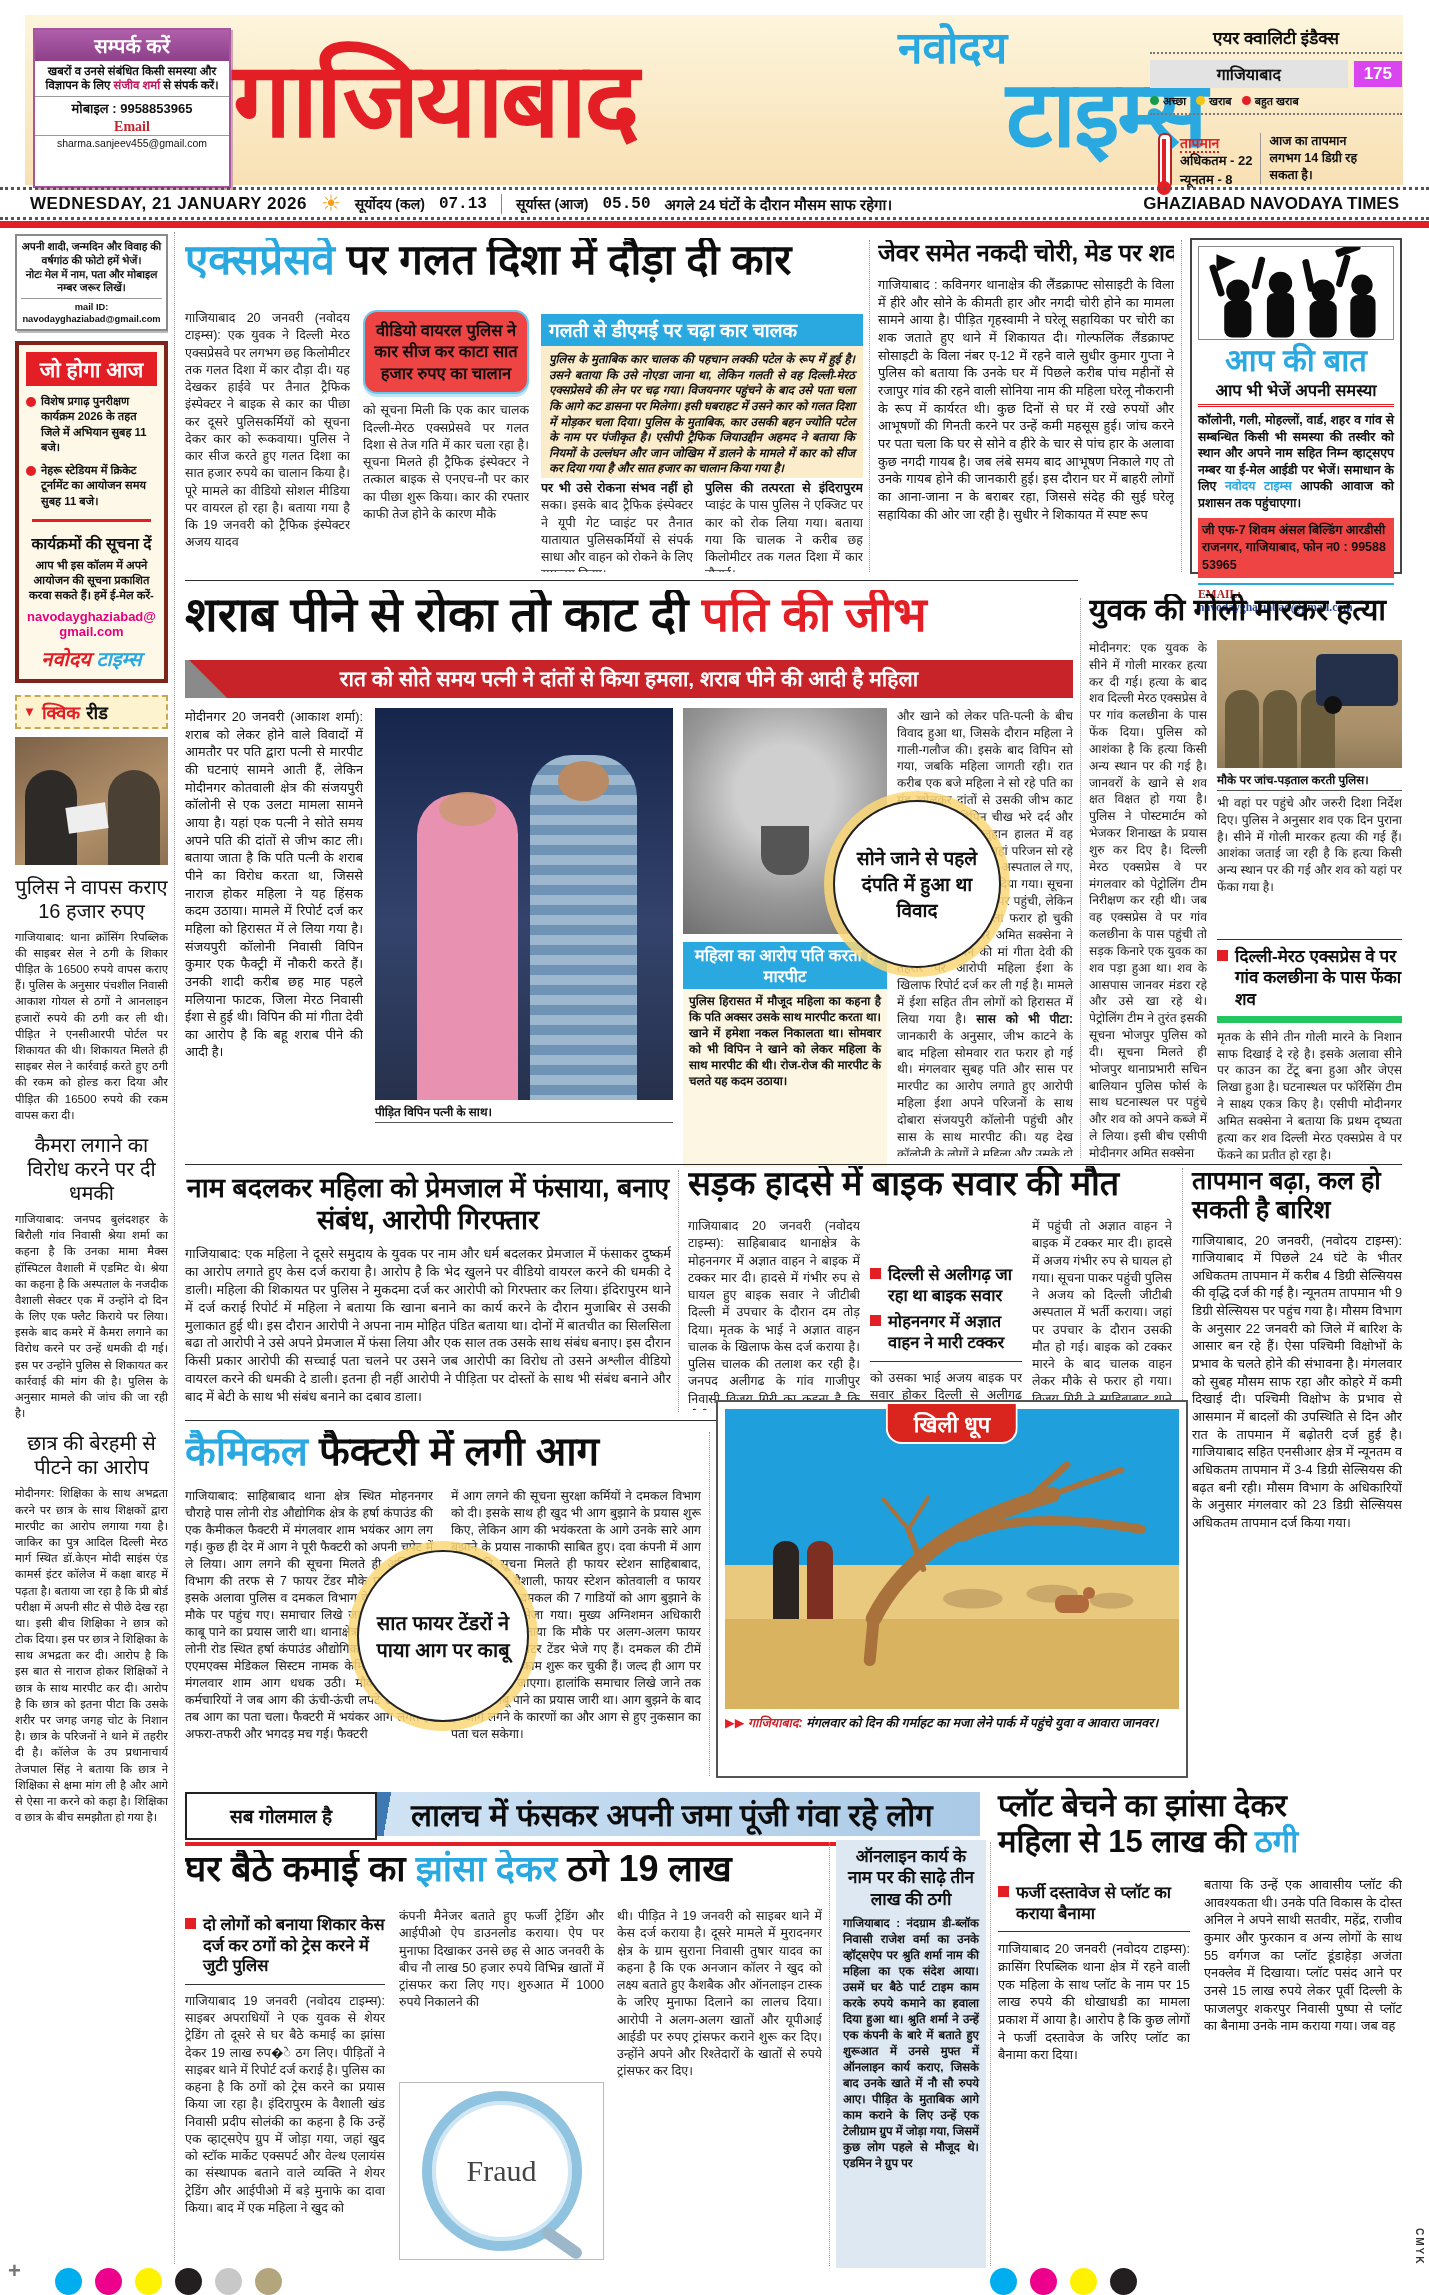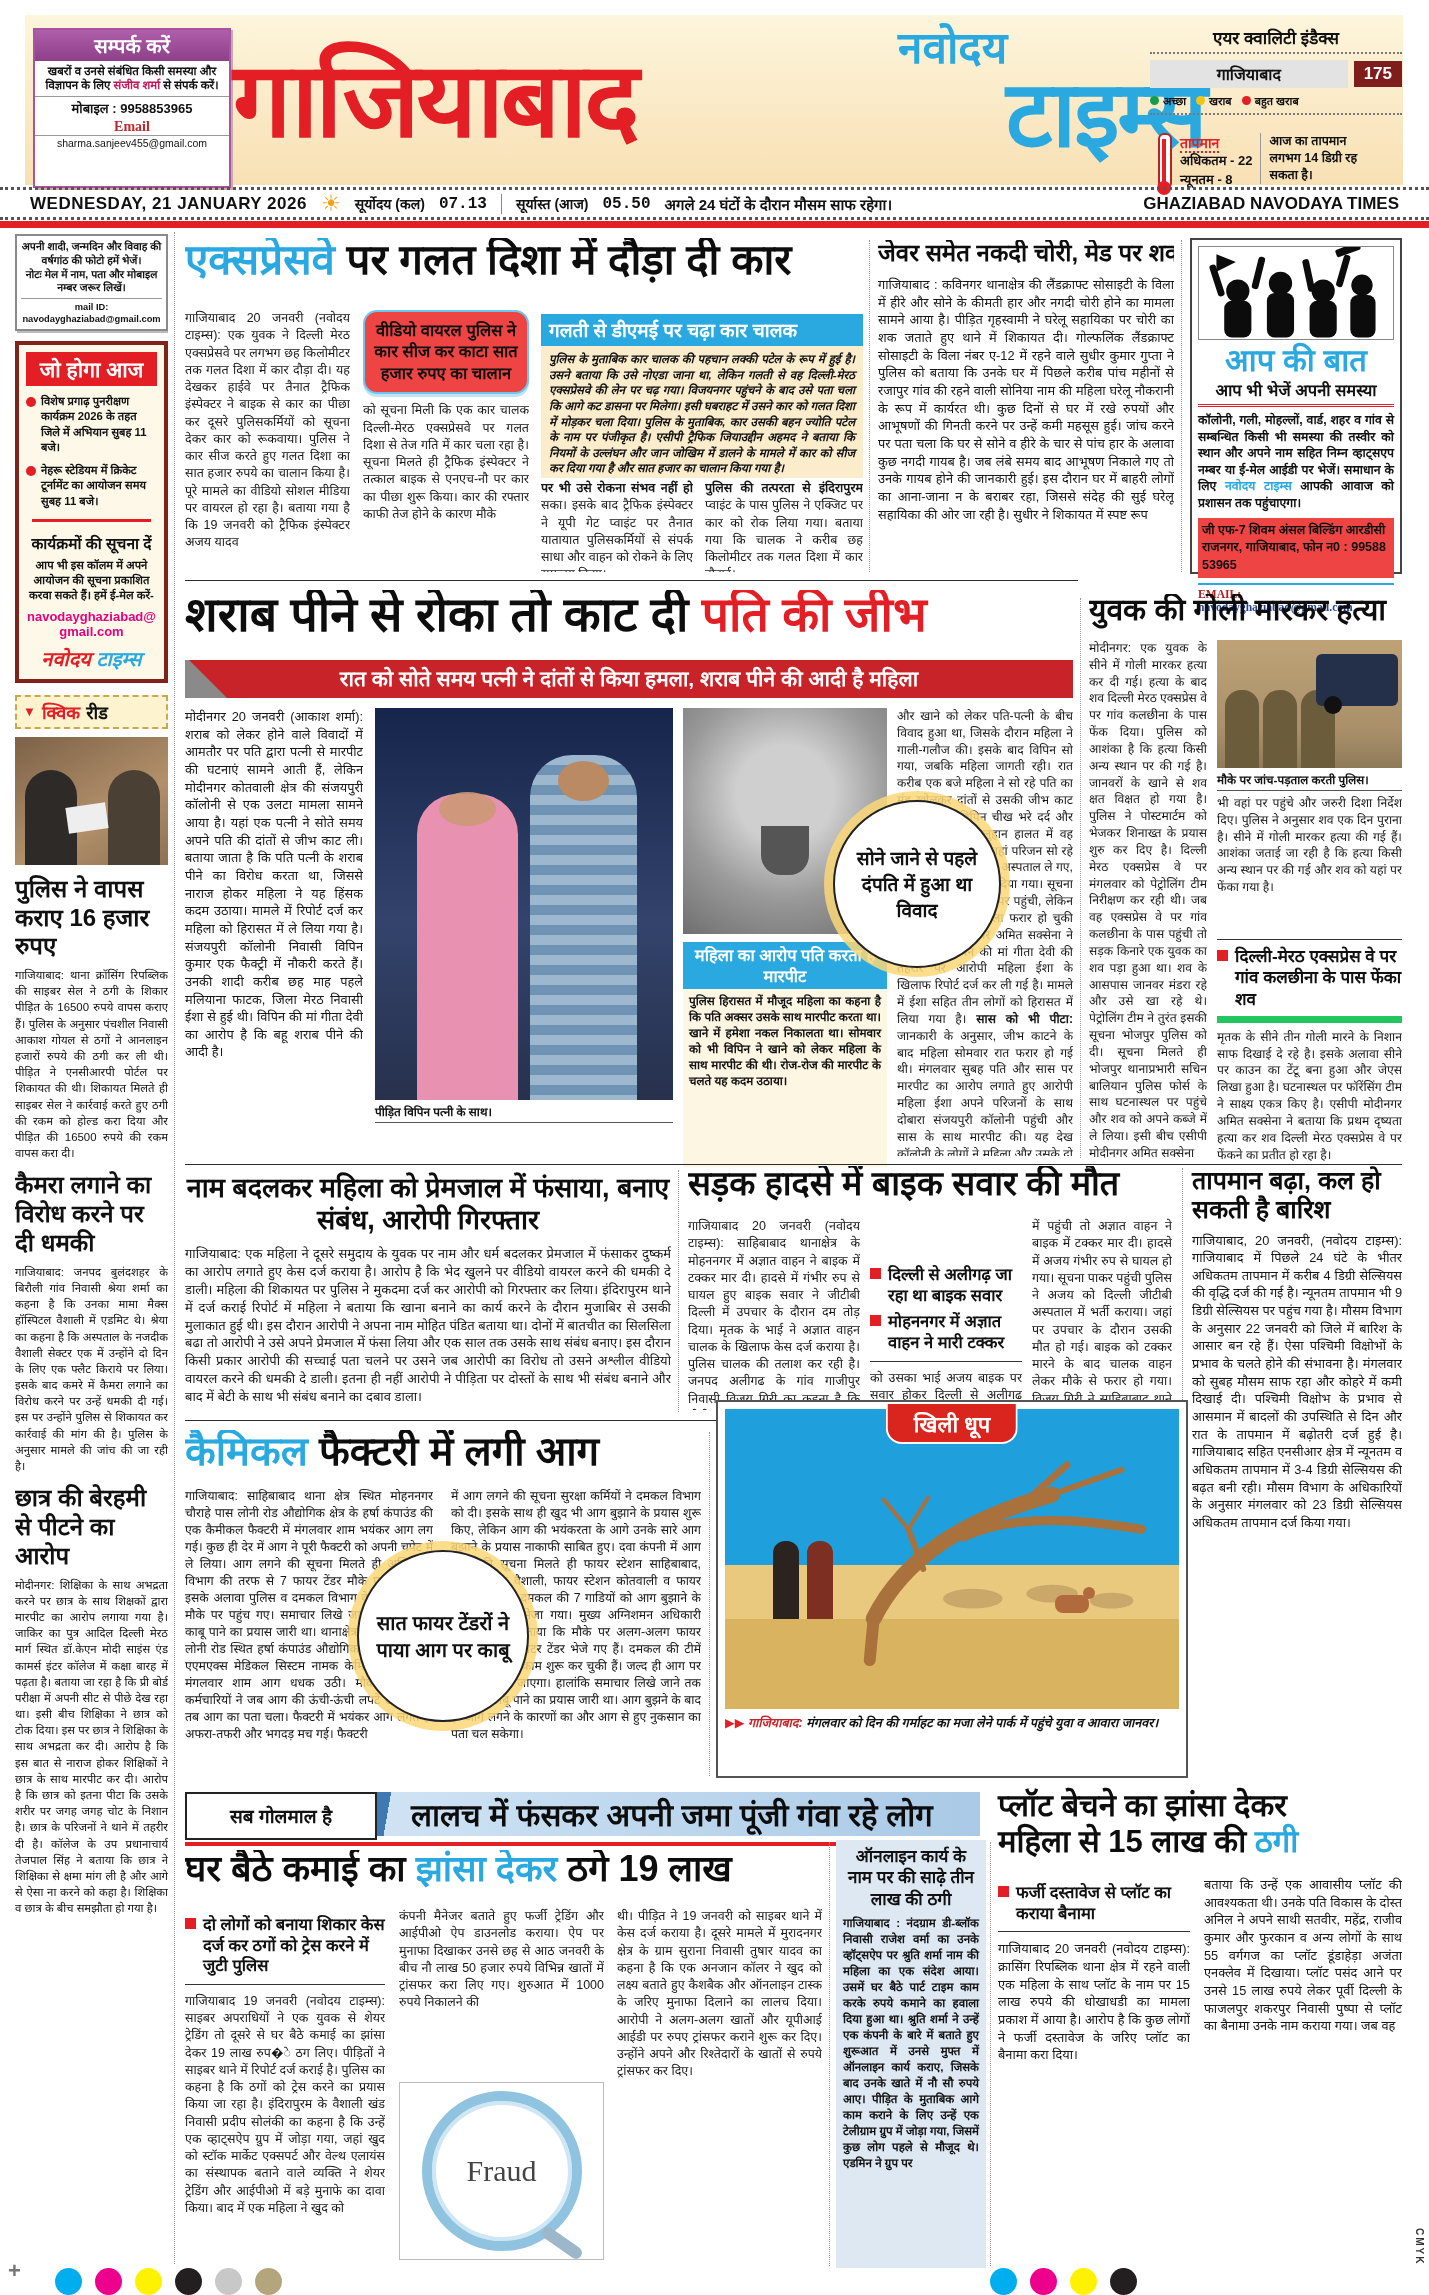--- a/index.html
+++ b/index.html
@@ -24,21 +24,21 @@
   .contact-em{font-family:"Liberation Serif","DejaVu Serif",serif;color:#c0272d;font-weight:bold;
            text-align:center;font-size:14px;}
   .contact-ad{font-size:10.5px;text-align:center;border-top:1px solid #999;padding:1px 0;}
   .mast-city{left:233px;top:48px;font-size:104px;font-weight:800;color:#e41e25;line-height:1;letter-spacing:-3px;}
   .mast-pre{left:898px;top:26px;font-size:44px;font-weight:800;color:#2aa9e0;line-height:1;}
   .mast-times{left:1006px;top:68px;font-size:92px;font-weight:800;color:#2aa9e0;line-height:1;letter-spacing:-2px;}
   .aqi{left:1150px;top:26px;width:252px;height:158px;font-size:11px;}
   .aqi-title{font-weight:bold;font-size:17px;text-align:center;border-bottom:2px dotted #777;padding-bottom:3px;}
   .aqi-row{display:flex;align-items:center;margin-top:6px;gap:6px;}
   .aqi-city{flex:1;background:#e3e3e3;font-weight:bold;font-size:16px;text-align:center;padding:3px 0;}
-  .aqi-val{background:#7f1d1d;color:#fff;font-weight:bold;font-size:17px;padding:3px 10px;}
+  .aqi-val{background:#d946ef;color:#fff;font-weight:bold;font-size:17px;padding:3px 10px;}
   .aqi-leg{display:flex;gap:10px;margin-top:5px;border-bottom:2px dotted #777;padding-bottom:5px;}
   .aqi-leg span{display:flex;align-items:center;gap:4px;font-weight:bold;font-size:11px;}
   .dot{width:9px;height:9px;border-radius:50%;display:inline-block;}
   .d-g{background:#169b4a}.d-y{background:#f3c417}.d-r{background:#e41e25}
   .temp-wrap{display:flex;margin-top:18px;gap:8px;align-items:flex-start;}
   .thermo{width:10px;height:52px;background:#fff;border:2px solid #b22;border-radius:6px;position:relative;margin-left:8px;}
   .thermo:after{content:"";position:absolute;left:-3px;bottom:-8px;width:14px;height:14px;border-radius:50%;background:#e41e25;}
   .thermo:before{content:"";position:absolute;left:2px;top:4px;width:4px;height:44px;background:#e41e25;}
   .temp-lab{color:#e41e25;font-weight:bold;font-size:14px;border-bottom:2px dotted #e41e25;}
   .temp-line{font-weight:bold;font-size:13px;line-height:1.45;}
@@ -70,21 +70,21 @@
   .brand{text-align:center;font-weight:800;font-size:20px;margin-top:6px;font-style:italic;}
   .brand .r{color:#e41e25}.brand .b{color:#2aa9e0}
   .quick{margin-top:12px;border:2px dashed #caa84e;background:#fdf3cf;padding:3px 6px;display:flex;gap:6px;align-items:center;}
   .quick .tri{color:#e41e25;font-size:13px;}
   .quick .r{color:#e41e25;font-weight:800;font-size:18px;}
   .quick .k{color:#111;font-weight:bold;font-size:18px;}
   .side-photo{margin-top:8px;height:128px;background:linear-gradient(150deg,#7d6248,#b2906a 60%,#8d7153);position:relative;overflow:hidden;}
   .sp-fig{position:absolute;bottom:0;width:52px;height:95px;border-radius:26px 26px 0 0;background:#2e2a28;}
   .sp-fig.f2{right:8px;background:#4a4034;}
   .sp-doc{position:absolute;left:52px;bottom:34px;width:40px;height:26px;background:#eee;transform:rotate(-8deg);}
-  .side-h{font-weight:700;font-size:24px;text-align:left;line-height:1.2;margin:10px 0 6px;}
+  .side-h{font-weight:400;font-size:20px;text-align:center;line-height:1.2;margin:10px 0 6px;}
   .side-b{font-size:11.4px;line-height:1.42;text-align:justify;}
 
   
   .headline{font-weight:800;color:#0d0d0d;line-height:1.05;}
   .hl-blue{color:#2aa9e0;}
   .hl-red{color:#e41e25;}
   .bullet-box{border-bottom:1px solid #333;padding-bottom:8px;margin-bottom:8px;}
   .bullet-line{display:flex;gap:7px;font-weight:800;font-size:16.5px;line-height:1.25;margin-top:6px;}
   .bsq{min-width:11px;height:11px;background:#e41e25;margin-top:4px;}
 

